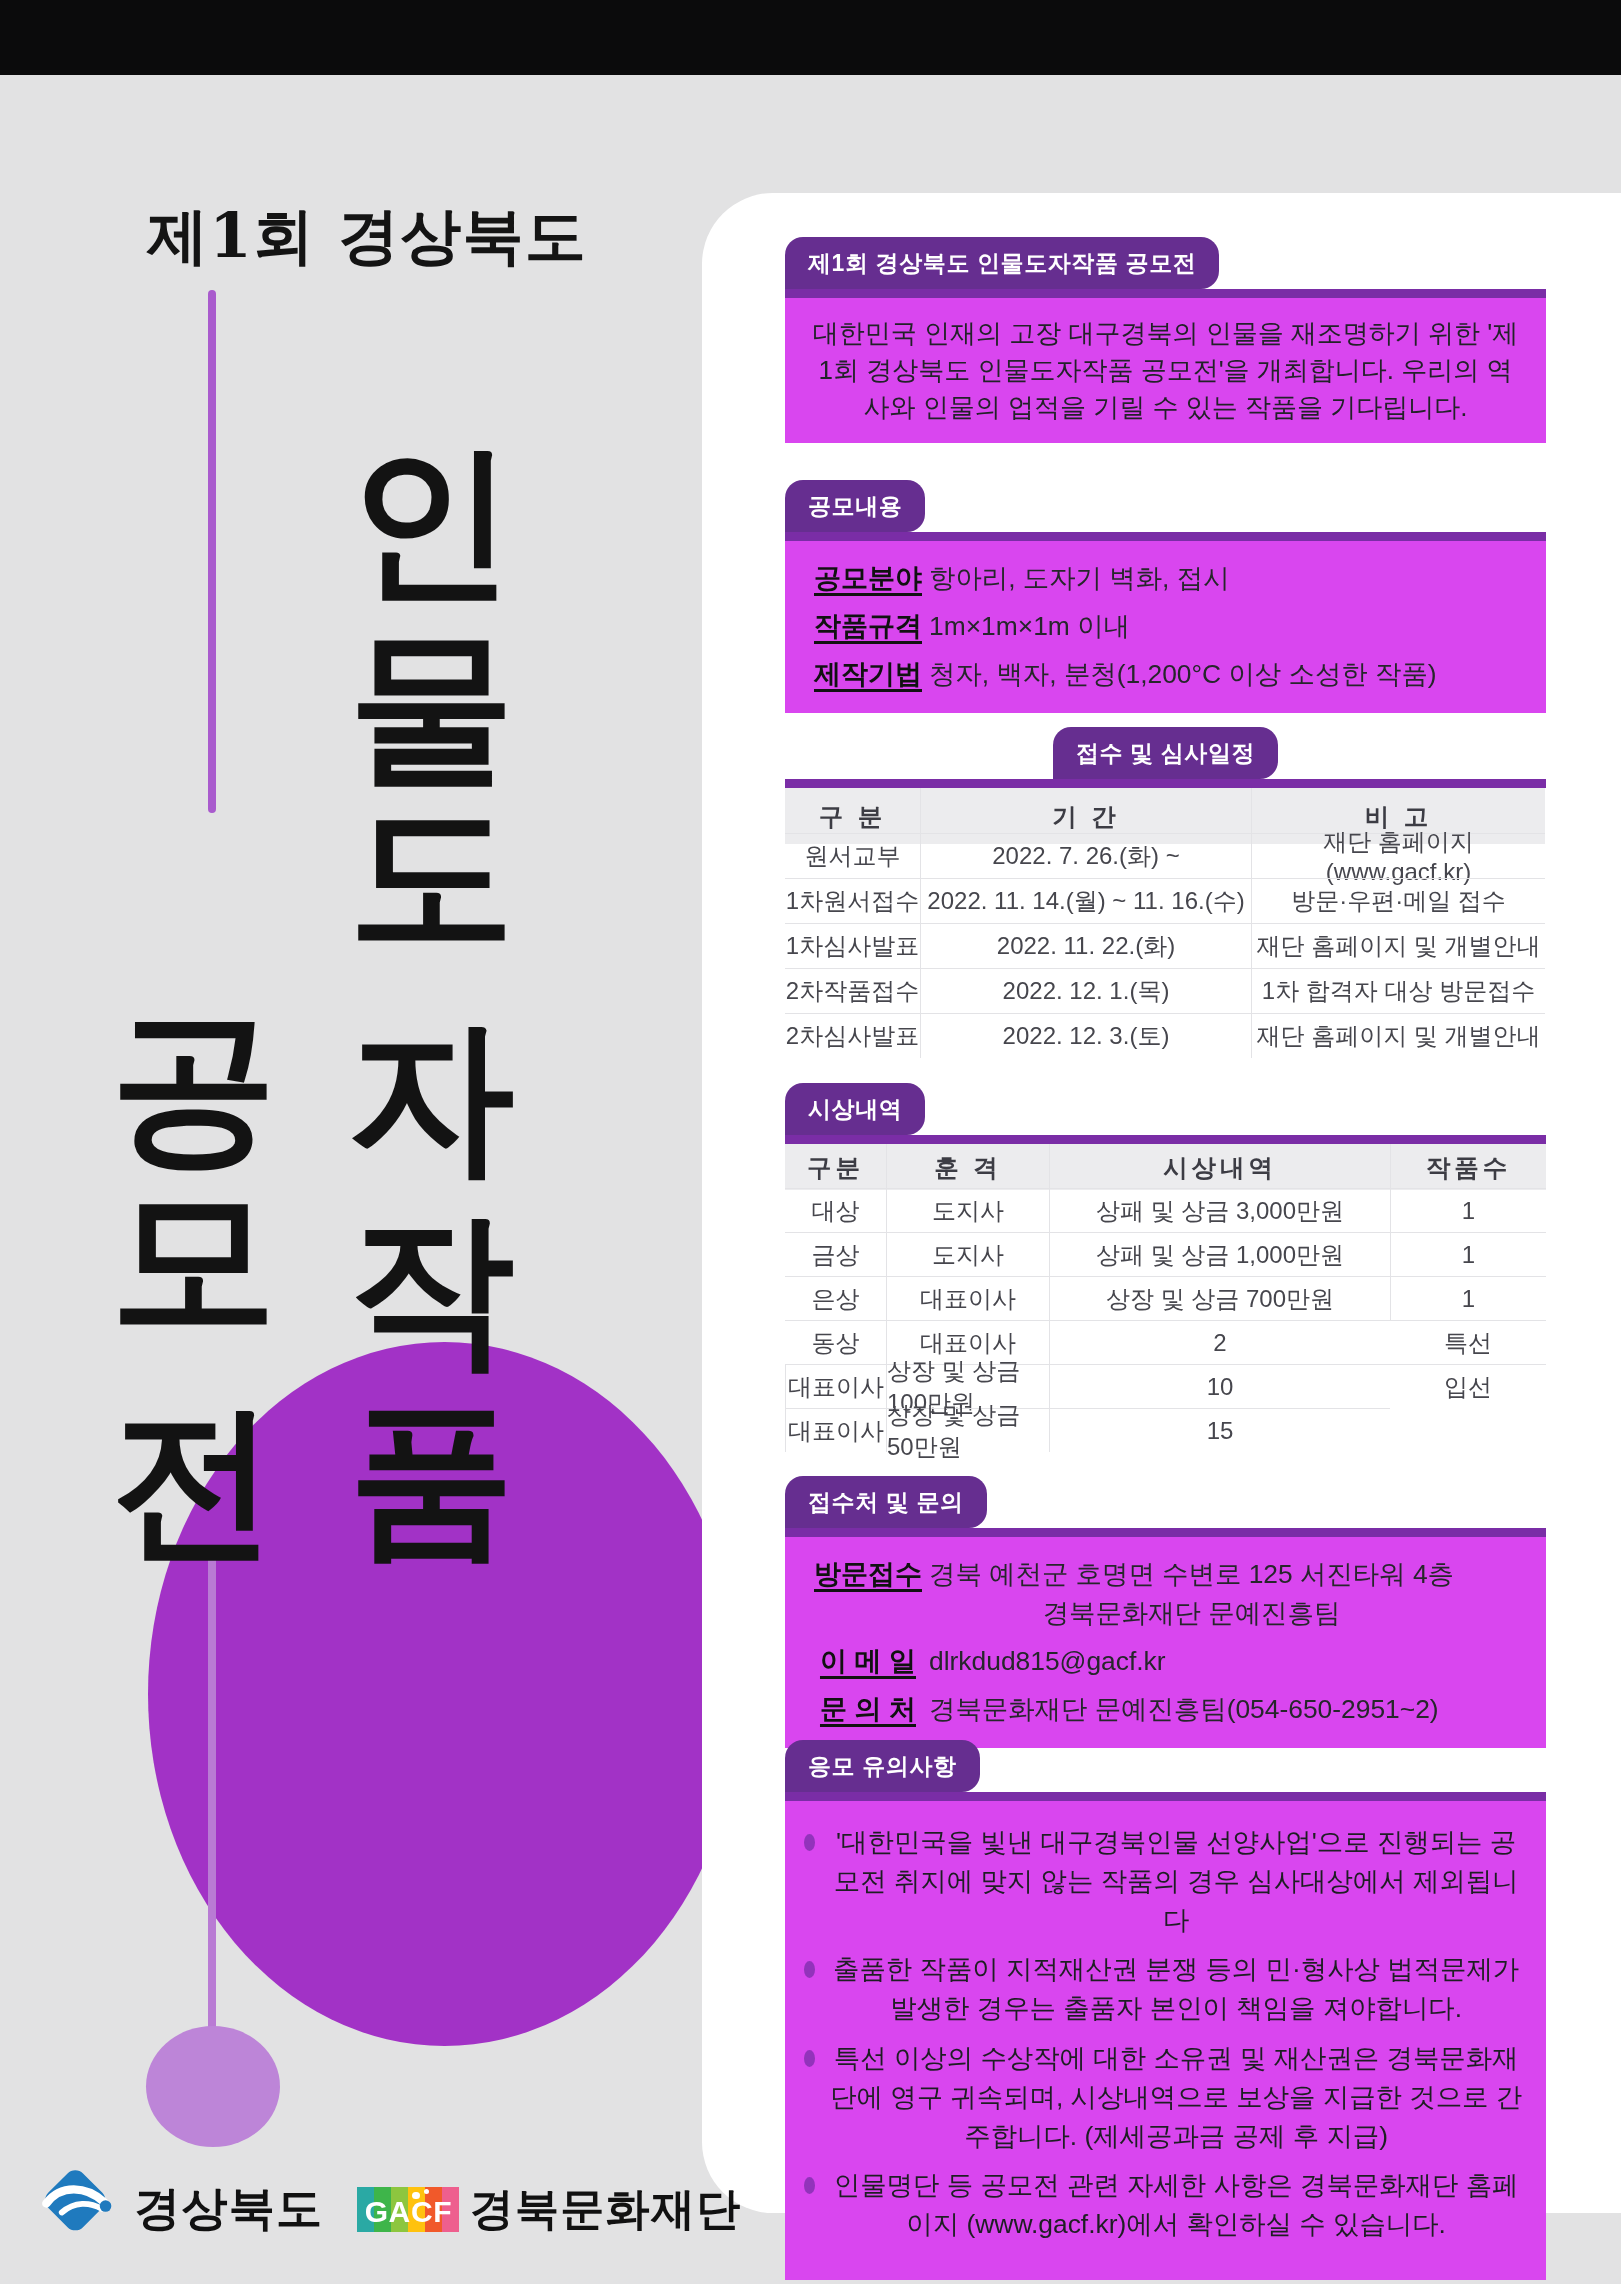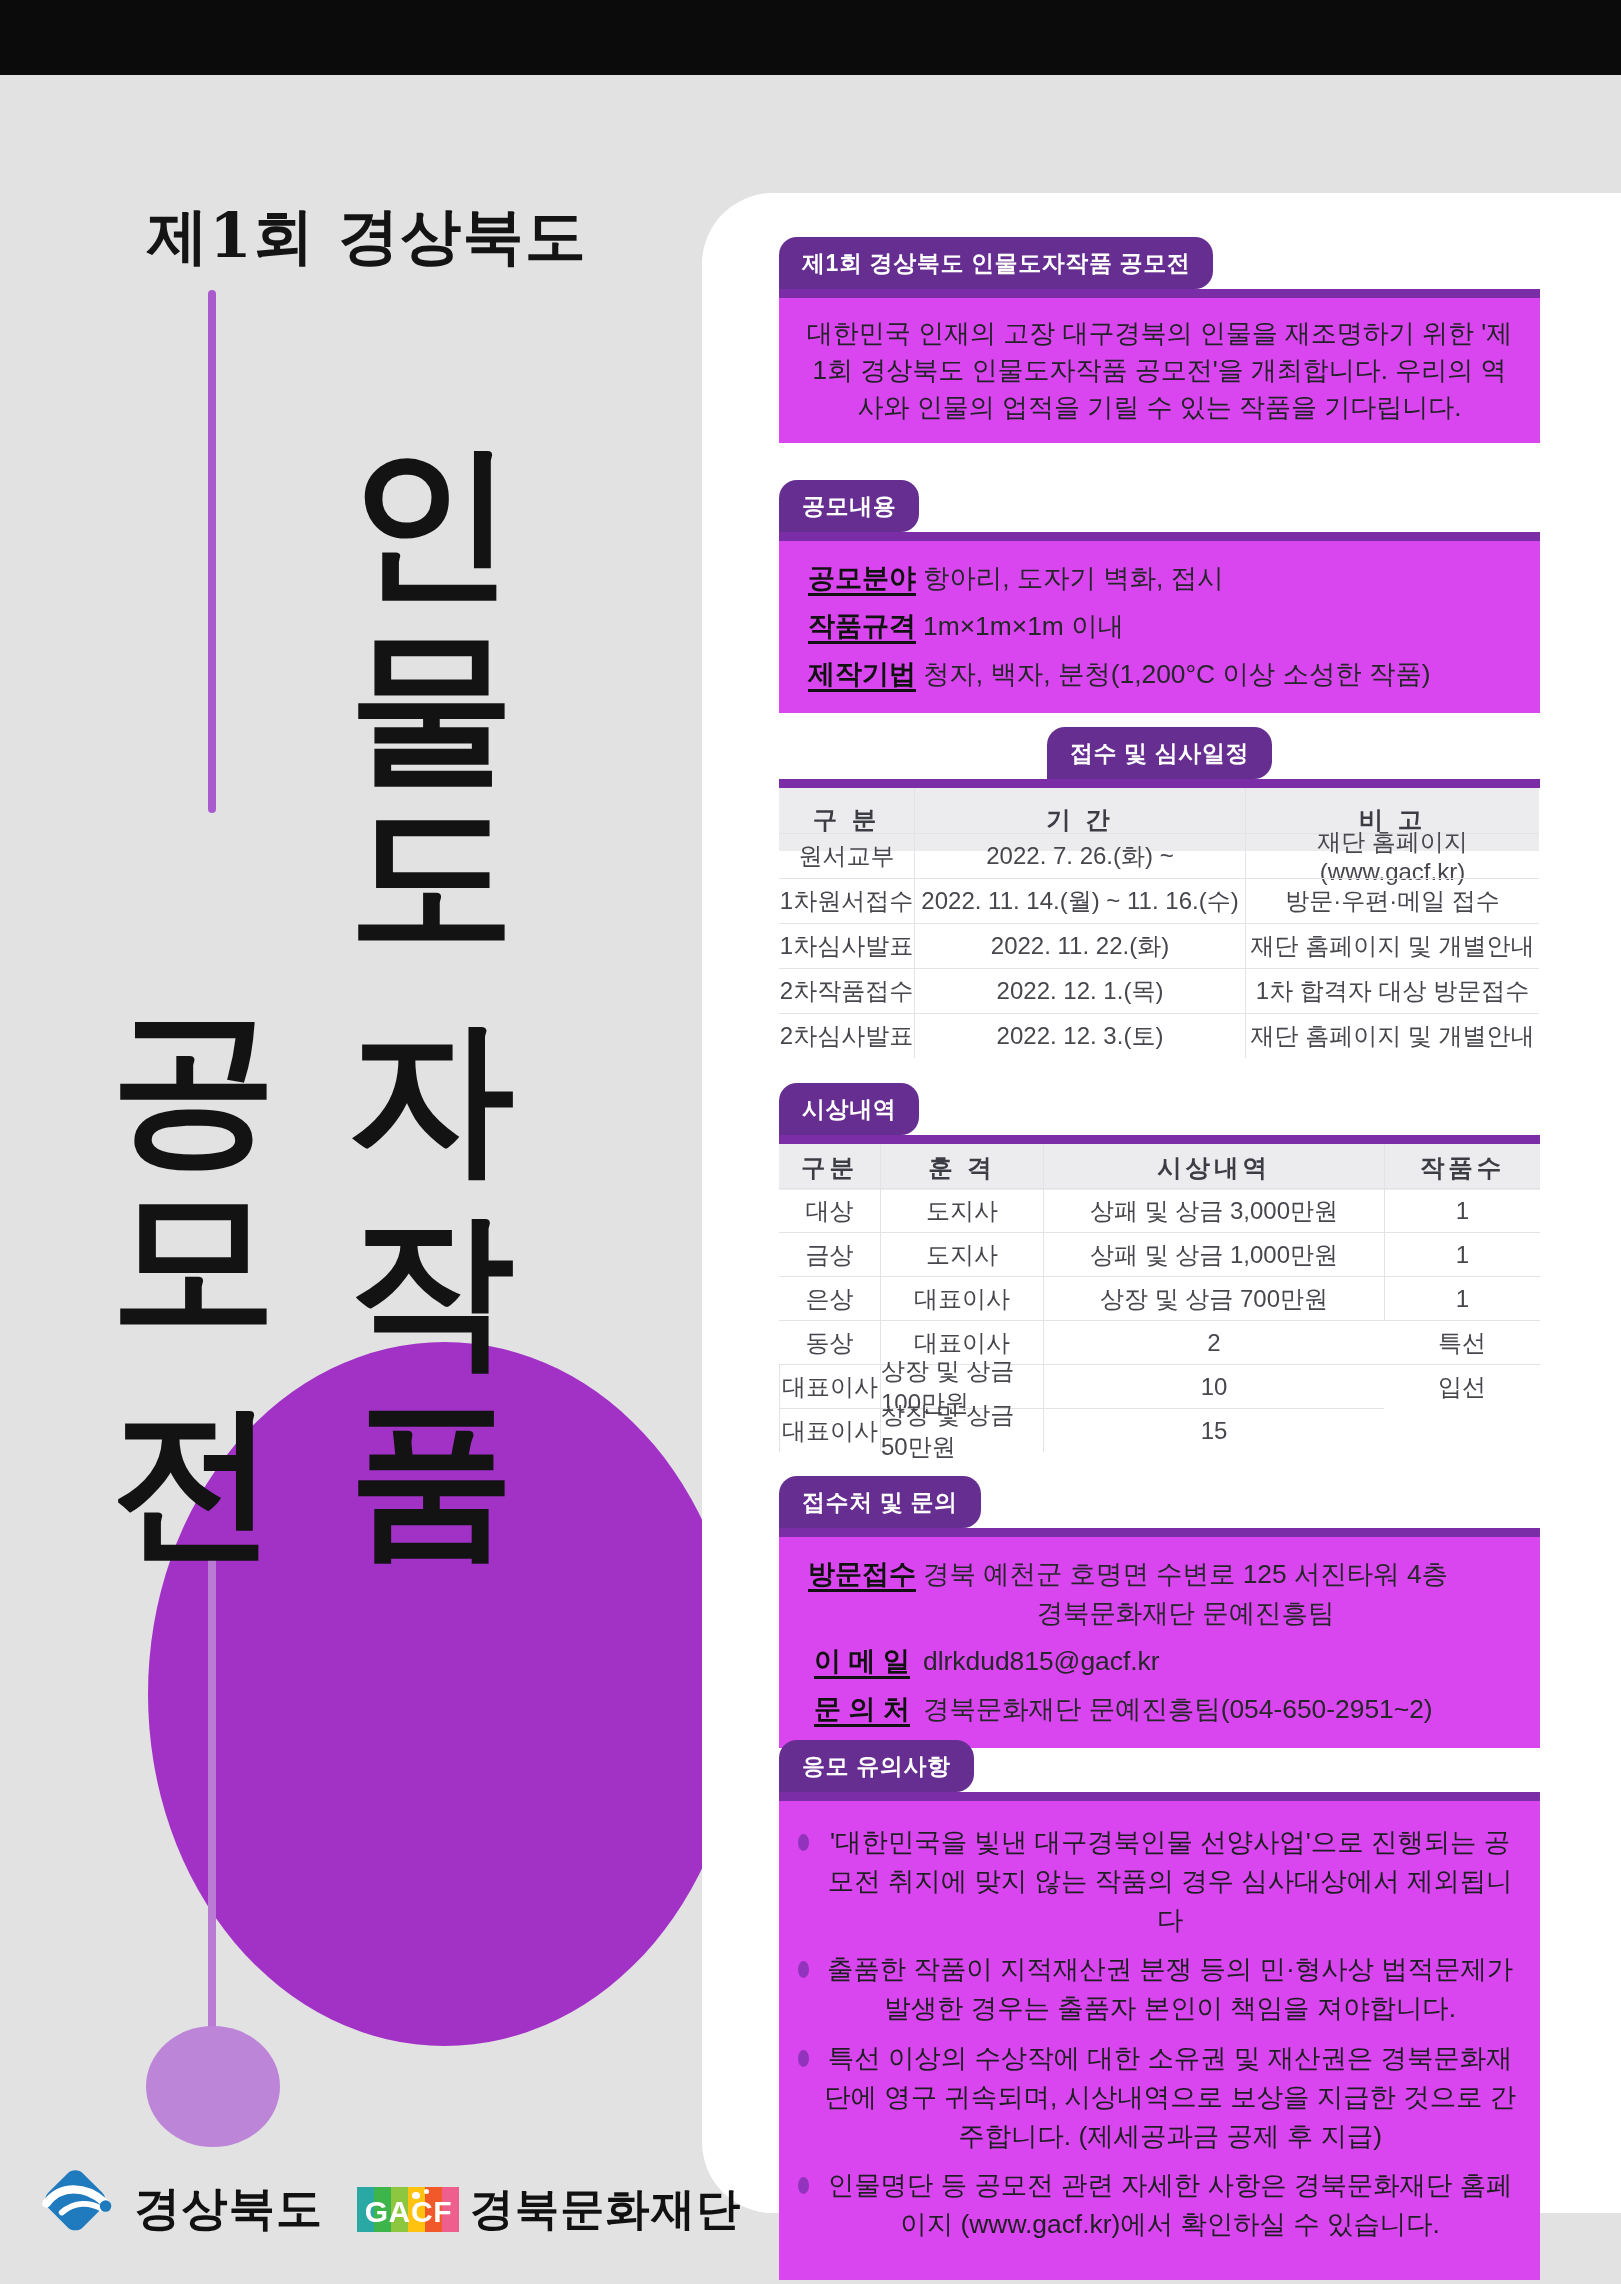--- a/index.html
+++ b/index.html
@@ -33,21 +33,21 @@
   .vline1{left:208px;top:290px;width:7.7px;height:523px;background:#a95bcd;border-radius:3.9px;z-index:2;}
   .vline2{left:208px;top:1548px;width:7.7px;height:485px;background:#b97bd4;border-radius:3.9px;z-index:2;}
   .big-ellipse{left:148px;top:1342px;width:593px;height:704px;background:#a232c6;border-radius:50%;z-index:1;}
   .small-ellipse{left:146px;top:2026px;width:134px;height:121px;background:#bd85d8;border-radius:50%;z-index:2;}
 
   
   .panel{
     left:702px;top:193px;width:919px;height:2020px;background:#ffffff;
     border-radius:71px 0 0 71px;z-index:6;
   }
-  .section{position:absolute;left:77px;width:761px;}
+  .section{position:absolute;left:83px;width:761px;}
   .tab{
     display:inline-block;background:#662e90;color:#ffffff;
     font-size:23px;font-weight:800;line-height:52px;padding:0 23px;
     border-radius:18px 18px 18px 0;position:relative;z-index:2;white-space:nowrap;
     letter-spacing:0.6px;
   }
   .bar{height:9px;background:#7a2da6;}
   .content{background:#d946ef;color:#222228;text-align:center;}
 
   
@@ -68,21 +68,21 @@
   .grid{background:#ffffff;}
   .grid .h{
     background:#ececee;color:#3c3c44;font-weight:700;font-size:24.5px;
     display:flex;align-items:center;justify-content:center;letter-spacing:3.9px;
   }
   .grid .c{
     display:flex;align-items:center;justify-content:center;
     font-size:24px;color:#46464d;border-top:0.6px solid #e3e3e6;
   }
   .sched{display:grid;grid-template-columns:135px 331px 294px;grid-auto-rows:45px;}
-  .sched .h{height:63px;}
+  .sched .h{height:56px;}
   .awards{display:grid;grid-template-columns:101px 163px 341px 156px;grid-auto-rows:44px;}
   .awards .h{height:46px;}
   .vdiv{border-left:0.6px solid #e3e3e6;}
 
   
   .notes-box{padding:22px 22px 19.3px 19.3px;}
   .note{display:flex;margin-bottom:10.3px;}
   .note:last-child{margin-bottom:17px;}
   .note .dot{flex:0 0 11px;width:11px;height:17px;border-radius:50%;background:#9233bb;margin:11px 13px 0 0;}
   .note .txt{font-size:26.4px;line-height:39px;color:#1e1e23;}

